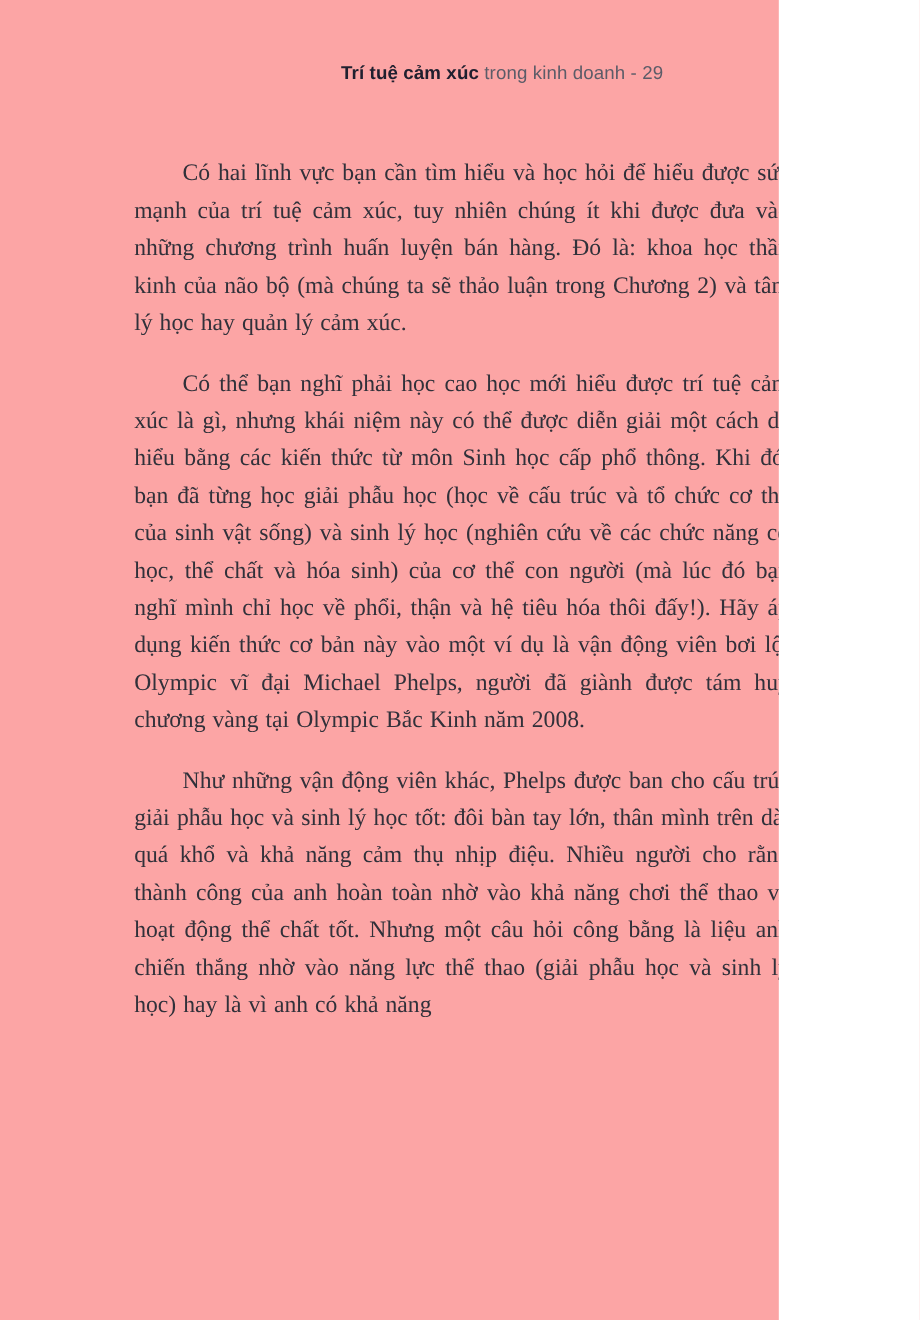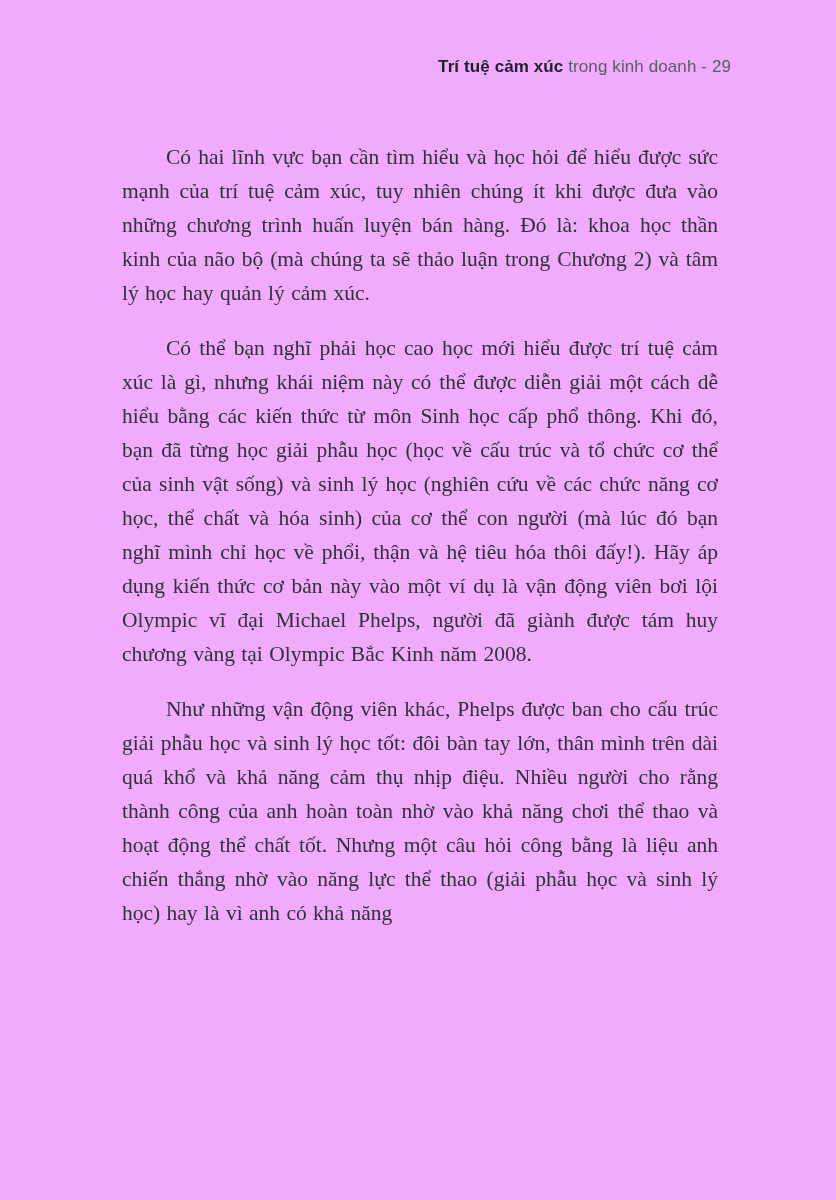--- a/index.html
+++ b/index.html
@@ -3,23 +3,23 @@
 <meta charset="utf-8">
 <style>
   * { margin: 0; padding: 0; box-sizing: border-box; }
 
   html, body {
     background: #ffffff;
   }
 
   .page {
     position: relative;
-    width: 836px;
+    width: 708px;
     height: 1200px;
-    background: #f0abfc;
+    background: #fca5a5;
     overflow: hidden;
     font-family: "Liberation Serif", "DejaVu Serif", serif;
   }
 
   
   .running-head {
     position: absolute;
     top: 57px;
     right: 105px;
     font-family: "Liberation Sans", "DejaVu Sans", sans-serif;

